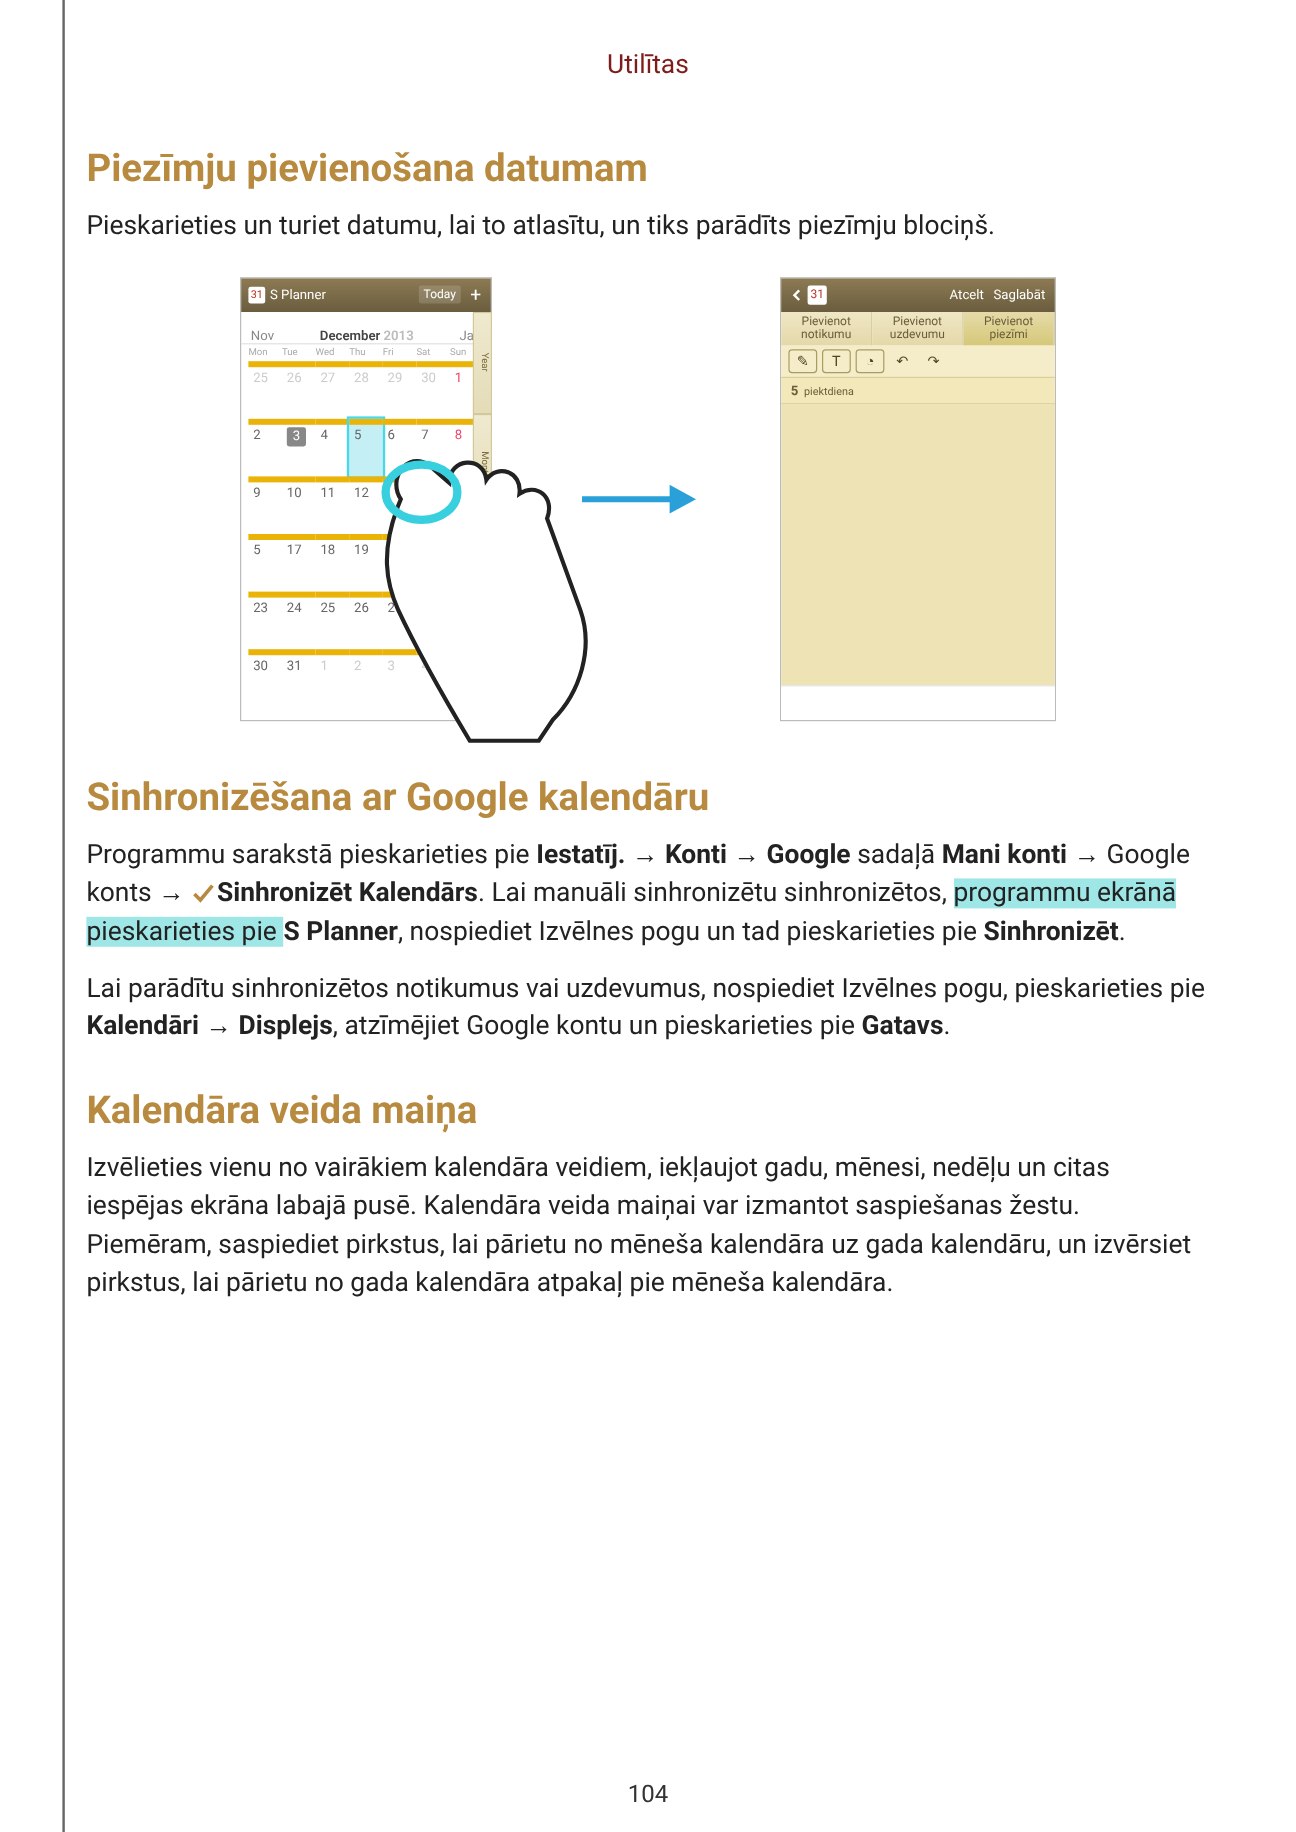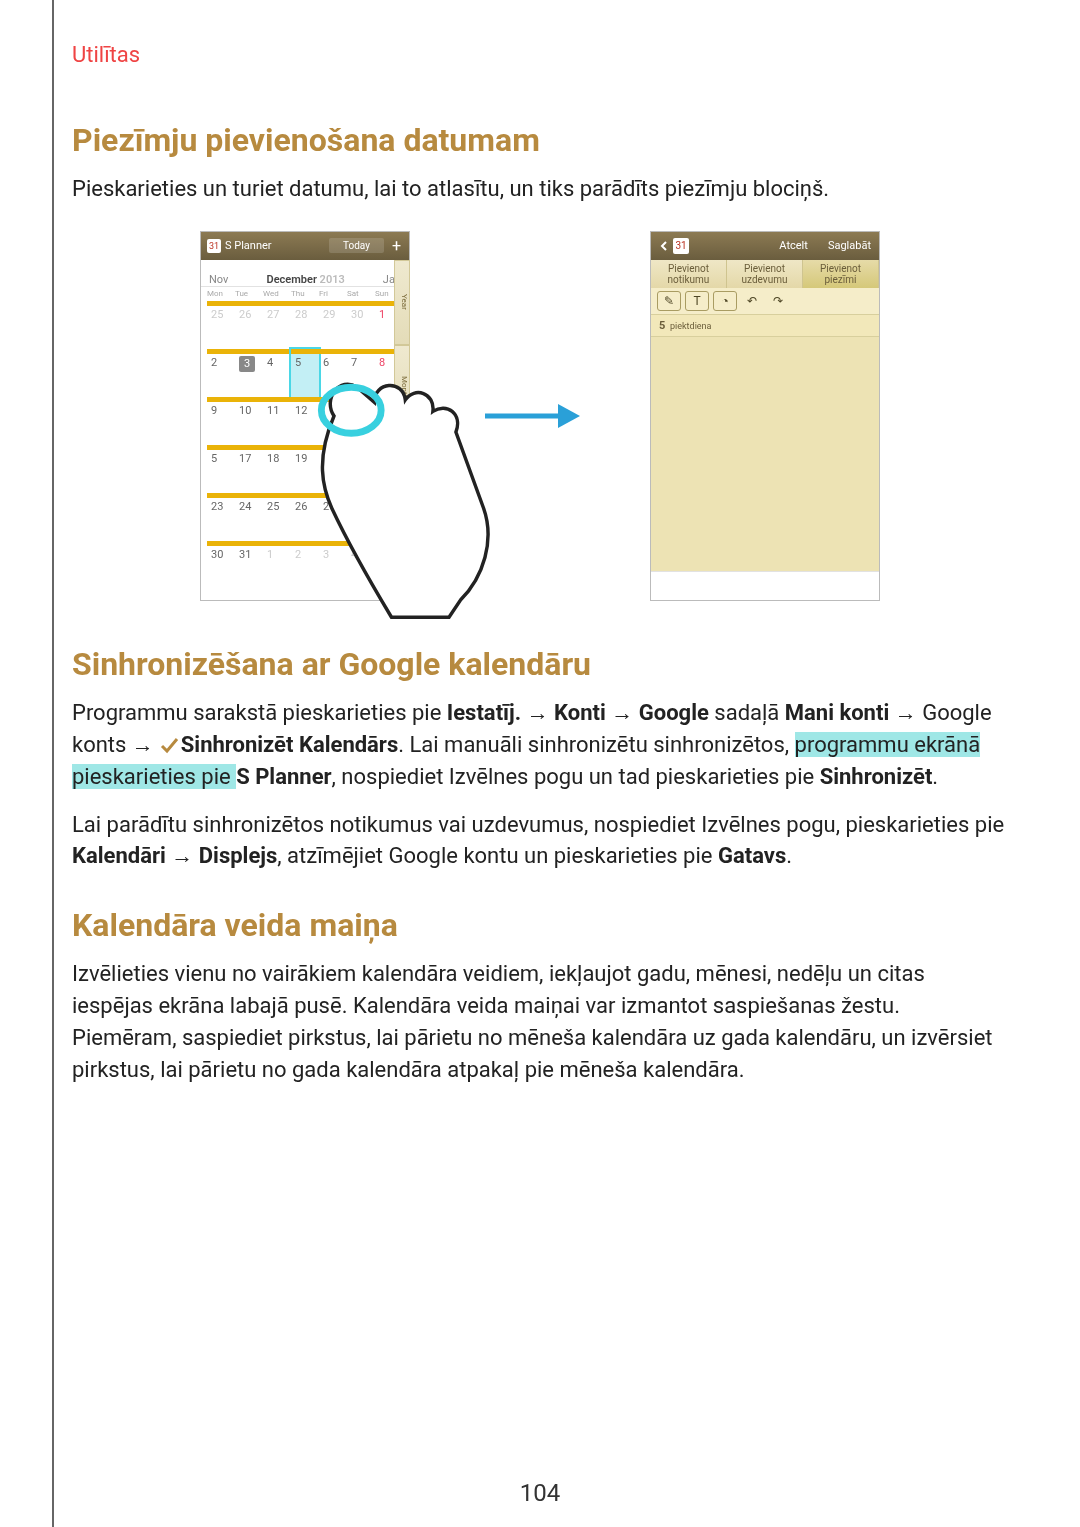--- a/index.html
+++ b/index.html
@@ -18,22 +18,23 @@
 .left-rule {
   position: absolute;
   left: 52px;
   top: 0;
   bottom: 0;
   width: 2px;
   background: #666;
 }
 .header-cat {
   font-size: 22px;
-  color: #ef4444;
+  color: #7f1d1d;
   margin: 6px 0 54px 0;
+  text-align: center;
 }
 h2 {
   font-size: 32px;
   font-weight: 700;
   color: #b78a3f;
   margin: 0 0 14px 0;
 }
 .body {
   font-size: 22px;
   line-height: 1.45;
@@ -64,21 +65,21 @@
   display: flex;
   align-items: center;
   justify-content: space-between;
   padding: 0 6px;
 }
 .cal-title { display:flex; align-items:center; gap:4px; }
 .cal-badge {
   width:14px; height:14px; background:#fff; color:#b32; font-size:9px;
   display:flex; align-items:center; justify-content:center; border-radius:2px;
 }
-.cal-today { font-size:10px; padding:2px 14px; background:rgba(255,255,255,.15); border-radius:2px;}
+.cal-today { font-size:10px; padding:2px 4px; background:rgba(255,255,255,.15); border-radius:2px;}
 .cal-plus { font-size:16px; line-height:1; padding:0 2px;}
 .cal-monthrow {
   height:26px; display:flex; align-items:flex-end; justify-content:space-between;
   padding:0 8px; border-bottom:1px solid #e2e2e2; font-size:11px; color:#888;
 }
 .cal-week-hdr { display:grid; grid-template-columns: repeat(7,1fr);
   font-size:8px; color:#aaa; padding:0 6px; height:14px; align-items:center;}
 .cal-grid { display:grid; grid-template-columns: repeat(7,1fr);
   grid-auto-rows: 48px; padding:0 6px; }
 .cal-cell {
@@ -149,21 +150,21 @@
   border-bottom:1px solid #d8cf9d; background:#f2e8ba;
 }
 .memo-body{ flex:1; background:#ede3b4;}
 .memo-footer{ height:28px; background:#fff; border-top:1px solid #e2e2e2;}
 .hl{
   background:#9fe7e6;
 }
 strong{ font-weight:700; }
 .pagenum{
   position:absolute; bottom:20px; left:0; right:0; text-align:center;
-  font-size:24px; color:#333;
+  font-size:20px; color:#333;
 }
 .check-icon{ display:inline-block; width:20px; height:20px; vertical-align:-3px;
   margin-right:-2px;}
 </style>
 </head>
 <body>
 
 <div class="page">
   <div class="left-rule"></div>
 
@@ -265,21 +266,21 @@
     </svg>
 
     <div class="memo">
       <div class="memo-top">
         <div class="back">
           <svg viewBox="0 0 10 10">
               <path d="M7 1 L3 5 L7 9" stroke="#fff" stroke-width="2" fill="none"></path>
             </svg>
           <span class="cal-badge" style="background:#fff;color:#b32;width:16px;height:16px;font-size:10px">31</span>
         </div>
-        <div style="display:flex;gap:20px;">
+        <div style="display:flex;gap:8px;">
           <span>Atcelt</span>
           <span>Saglabāt</span>
         </div>
       </div>
       <div class="memo-tabs">
         <div>Pievienot notikumu</div>
         <div>Pievienot uzdevumu</div>
         <div class="active">Pievienot piezīmi</div>
       </div>
       <div class="memo-tools">

